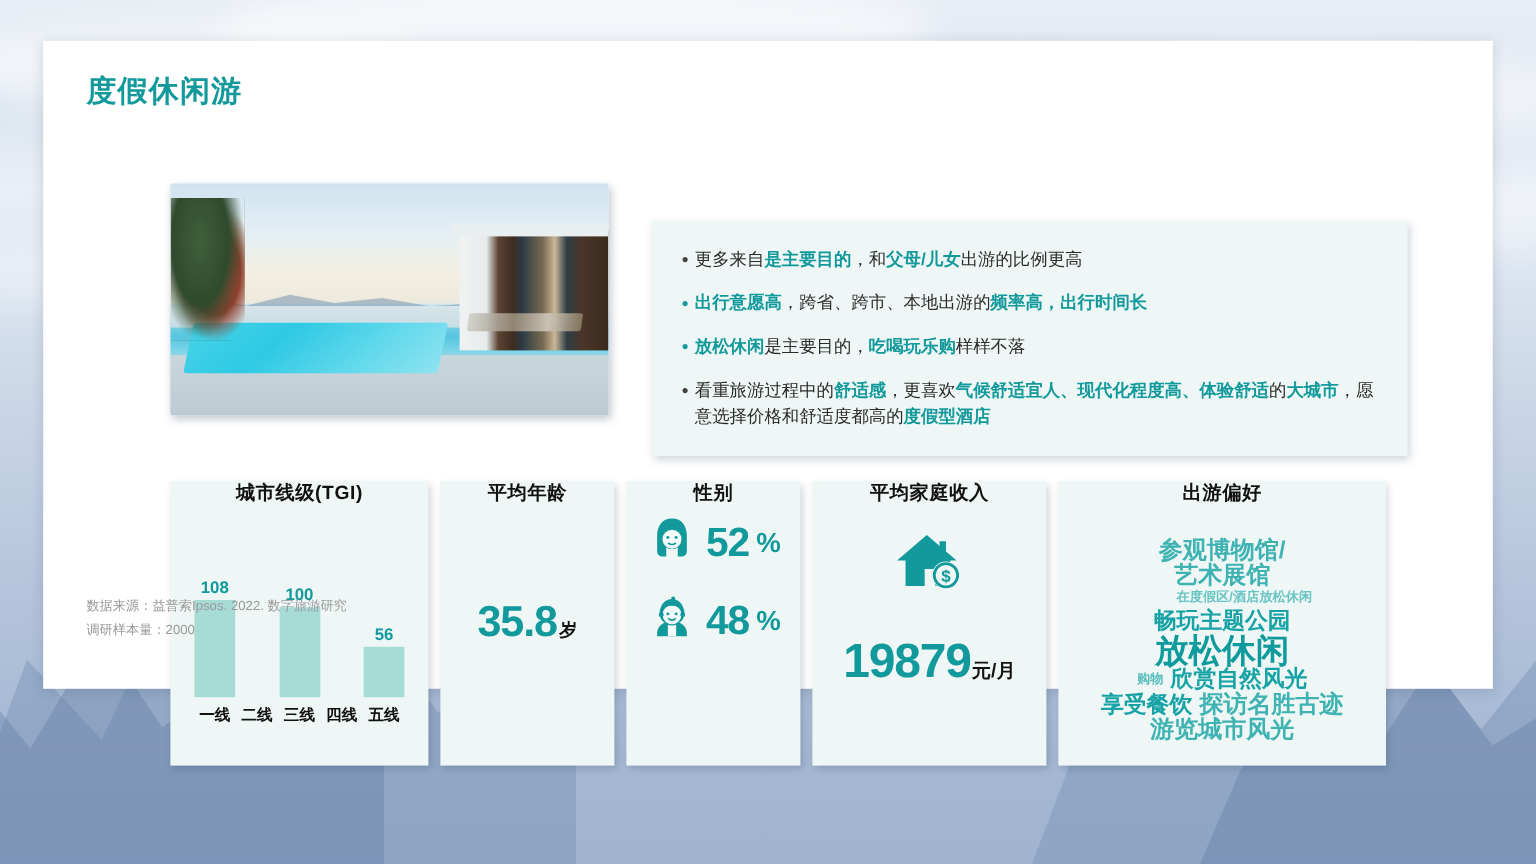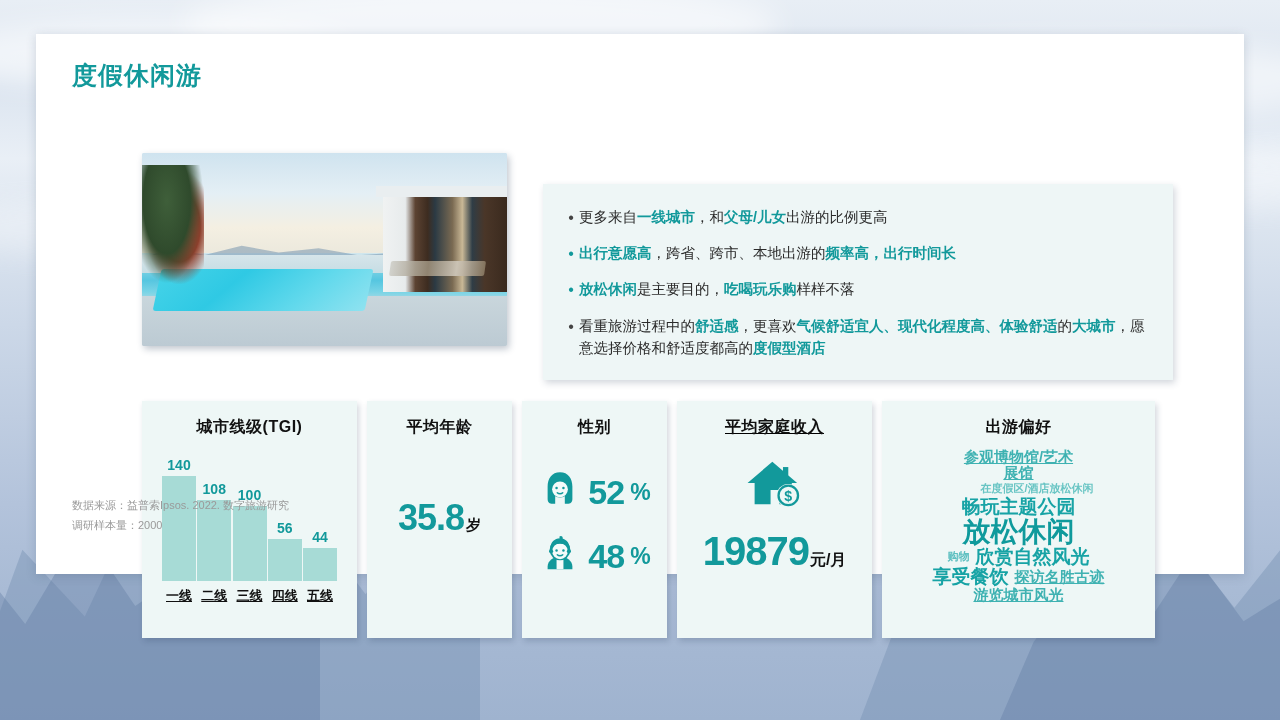--- a/index.html
+++ b/index.html
@@ -82,64 +82,64 @@
   .bullet .dot { width:16px; flex:0 0 16px; text-align:center; color:#444; font-size:16px; line-height:1.45; }
   .bullet.tealdot .dot { color:#12999b; }
   .bullet .txt { flex:1; }
   .hl { color:#12999b; font-weight:bold; }
   .bk { color:#2b2b2b; }
 
   
   .cards { position:absolute; left:106px; top:367px; display:flex; gap:10px; }
   .card {
     background:#eef7f6; box-shadow: 2px 3px 6px rgba(30,50,80,.20);
-    height:237px; position:relative; padding-top:16px;
+    height:237px; position:relative; 
   }
   .card-title {
     text-align:center; font-size:16px; font-weight:bold; color:#111; letter-spacing:.5px;
   }
   .c1 { width:215px; }
   .c2 { width:145px; }
   .c3 { width:145px; }
-  .c4 { width:195px;text-decoration:underline; }
+  .c4 { width:195px; }
   .c5 { width:273px; }
 
   
   .chart { position:absolute; left:16px; right:16px; top:52px; bottom:16px; }
   .bars { display:flex; align-items:flex-end; justify-content:space-between; height:128px; padding:0 4px; }
   .barwrap { width:34px; display:flex; flex-direction:column; align-items:center; justify-content:flex-end; height:100%; }
   .barval { font-size:14px; font-weight:bold; color:#12999b; margin-bottom:3px; }
   .bar { width:34px; background:#a7dbd6; }
   .cats { display:flex; justify-content:space-between; padding:6px 4px 0; }
-  .cat { width:34px; text-align:center; font-size:13px; font-weight:bold; color:#111;text-decoration:underline; }
+  .cat { width:34px; text-align:center; font-size:13px; font-weight:bold; color:#111; }
 
   
   .age-box { position:absolute; left:0; right:0; top:96px; text-align:center; }
   .age-num { font-size:36px; font-weight:bold; color:#12999b; letter-spacing:-1px; }
   .age-unit { font-size:15px; font-weight:bold; color:#111; margin-left:2px; }
 
   
-  .gender-row { display:flex; align-items:center; justify-content:center; gap:6px; margin-top:30px; }
+  .gender-row { display:flex; align-items:center; justify-content:center; gap:6px; margin-top:6px; }
   .gender-row.second { margin-top:16px; }
   .g-pct { font-size:34px; font-weight:bold; color:#12999b; letter-spacing:-1px; }
   .g-sign { font-size:23px; font-weight:bold; color:#12999b; }
 
   
   .inc-icon { display:flex; justify-content:center; margin-top:18px; }
   .inc-box { position:absolute; left:0; right:0; top:128px; text-align:center; }
   .inc-num { font-size:40px; font-weight:bold; color:#12999b; letter-spacing:-1px; }
   .inc-unit { font-size:16px; font-weight:bold; color:#111; margin-left:1px; }
 
   
   .cloudbox { position:absolute; left:8px; right:8px; top:48px; bottom:10px; text-align:center; line-height:1.05; }
   .w { display:inline-block; font-weight:bold; vertical-align:middle; margin:0 3px; }
   .wline { display:block; }
   .w-xs { font-size:11px; }
   .w-s  { font-size:11px; }
-  .w-m  { font-size:15px;text-decoration:underline; }
+  .w-m  { font-size:20px; }
   .w-l  { font-size:19px; }
   .w-xl { font-size:28px; }
 
   
   .footer { position:absolute; left:36px; bottom:38px; font-size:11px; color:#9a9a9a; line-height:1.8; }
 </style>
 </head>
 <body>
 
 <div class="bg-layer">
@@ -166,21 +166,21 @@
     <div class="ph-roof"></div>
     <div class="ph-deck"></div>
     <div class="ph-pool"></div>
     <div class="ph-chairs"></div>
     <div class="ph-tree"></div>
   </div>
 
   <div class="bullets" id="bullets">
       <div class="bullet">
         <span class="dot">•</span>
-        <span class="txt"><span class="bk">更多来自</span><span class="hl">一线城市</span><span class="bk">，和</span><span class="hl">父母/儿女</span><span class="bk">出游的比例更高</span></span>
+        <span class="txt"><span class="bk">更多来自</span><span class="hl">是主要目的</span><span class="bk">，和</span><span class="hl">父母/儿女</span><span class="bk">出游的比例更高</span></span>
       </div>
       <div class="bullet tealdot">
         <span class="dot">•</span>
         <span class="txt"><span class="hl">出行意愿高</span><span class="bk">，跨省、跨市、本地出游的</span><span class="hl">频率高，出行时间长</span></span>
       </div>
       <div class="bullet tealdot">
         <span class="dot">•</span>
         <span class="txt"><span class="hl">放松休闲</span><span class="bk">是主要目的，</span><span class="hl">吃喝玩乐购</span><span class="bk">样样不落</span></span>
       </div>
       <div class="bullet">
@@ -188,39 +188,31 @@
         <span class="txt"><span class="bk">看重旅游过程中的</span><span class="hl">舒适感</span><span class="bk">，更喜欢</span><span class="hl">气候舒适宜人、现代化程度高、体验舒适</span><span class="bk">的</span><span class="hl">大城市</span><span class="bk">，愿意选择价格和舒适度都高的</span><span class="hl">度假型酒店</span></span>
       </div>
     </div>
 
   <div class="cards">
 
     <div class="card c1">
       <div class="card-title">城市线级(TGI)</div>
       <div class="chart">
         <div class="bars" id="bars">
-            <div class="barwrap">
-              <div class="barval">140</div>
-              <div class="bar" style="height: 105px; background: rgb(167, 219, 214);"></div>
-            </div>
             <div class="barwrap">
               <div class="barval">108</div>
               <div class="bar" style="height: 81px; background: rgb(167, 219, 214);"></div>
             </div>
             <div class="barwrap">
               <div class="barval">100</div>
               <div class="bar" style="height: 75px; background: rgb(167, 219, 214);"></div>
             </div>
             <div class="barwrap">
               <div class="barval">56</div>
               <div class="bar" style="height: 42px; background: rgb(167, 219, 214);"></div>
-            </div>
-            <div class="barwrap">
-              <div class="barval">44</div>
-              <div class="bar" style="height: 33px; background: rgb(167, 219, 214);"></div>
             </div>
           </div>
         <div class="cats" id="cats">
             <div class="cat">一线</div>
             <div class="cat">二线</div>
             <div class="cat">三线</div>
             <div class="cat">四线</div>
             <div class="cat">五线</div>
           </div>
       </div>

